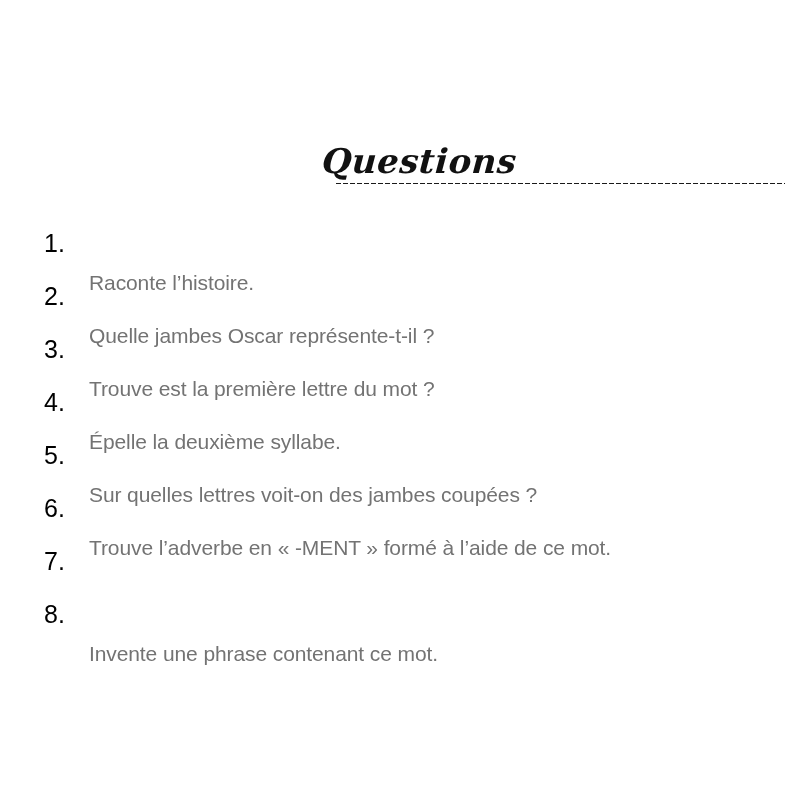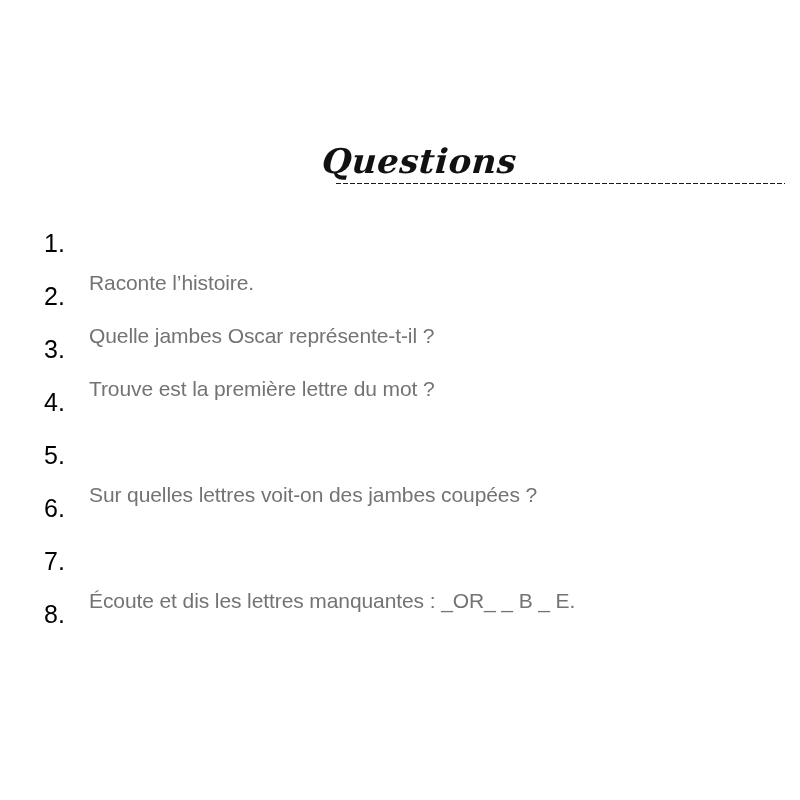--- a/index.html
+++ b/index.html
@@ -119,34 +119,36 @@
       <span class="question-text">Quelle jambes Oscar représente-t-il ?</span>
     </li>
 
     <li class="question-item">
       <span class="question-number">3.</span>
       <span class="question-text">Trouve est la première lettre du mot ?</span>
     </li>
 
     <li class="question-item">
       <span class="question-number">4.</span>
+      <span class="question-text">Épelle la deuxième syllabe.</span>
     </li>
 
     <li class="question-item">
       <span class="question-number">5.</span>
       <span class="question-text">Sur quelles lettres voit-on des jambes coupées ?</span>
     </li>
 
     <li class="question-item">
       <span class="question-number">6.</span>
+      <span class="question-text">Trouve l’adverbe en « -MENT » formé à l’aide de ce mot.</span>
     </li>
 
     <li class="question-item">
       <span class="question-number">7.</span>
-      <span class="question-text">Écoute et dis les lettres manquantes : _OR_ _ B _ E.</span>
     </li>
 
     <li class="question-item">
       <span class="question-number">8.</span>
+      <span class="question-text">Invente une phrase contenant ce mot.</span>
     </li>
 
   </ol>
 </div>
 
 </body></html>

